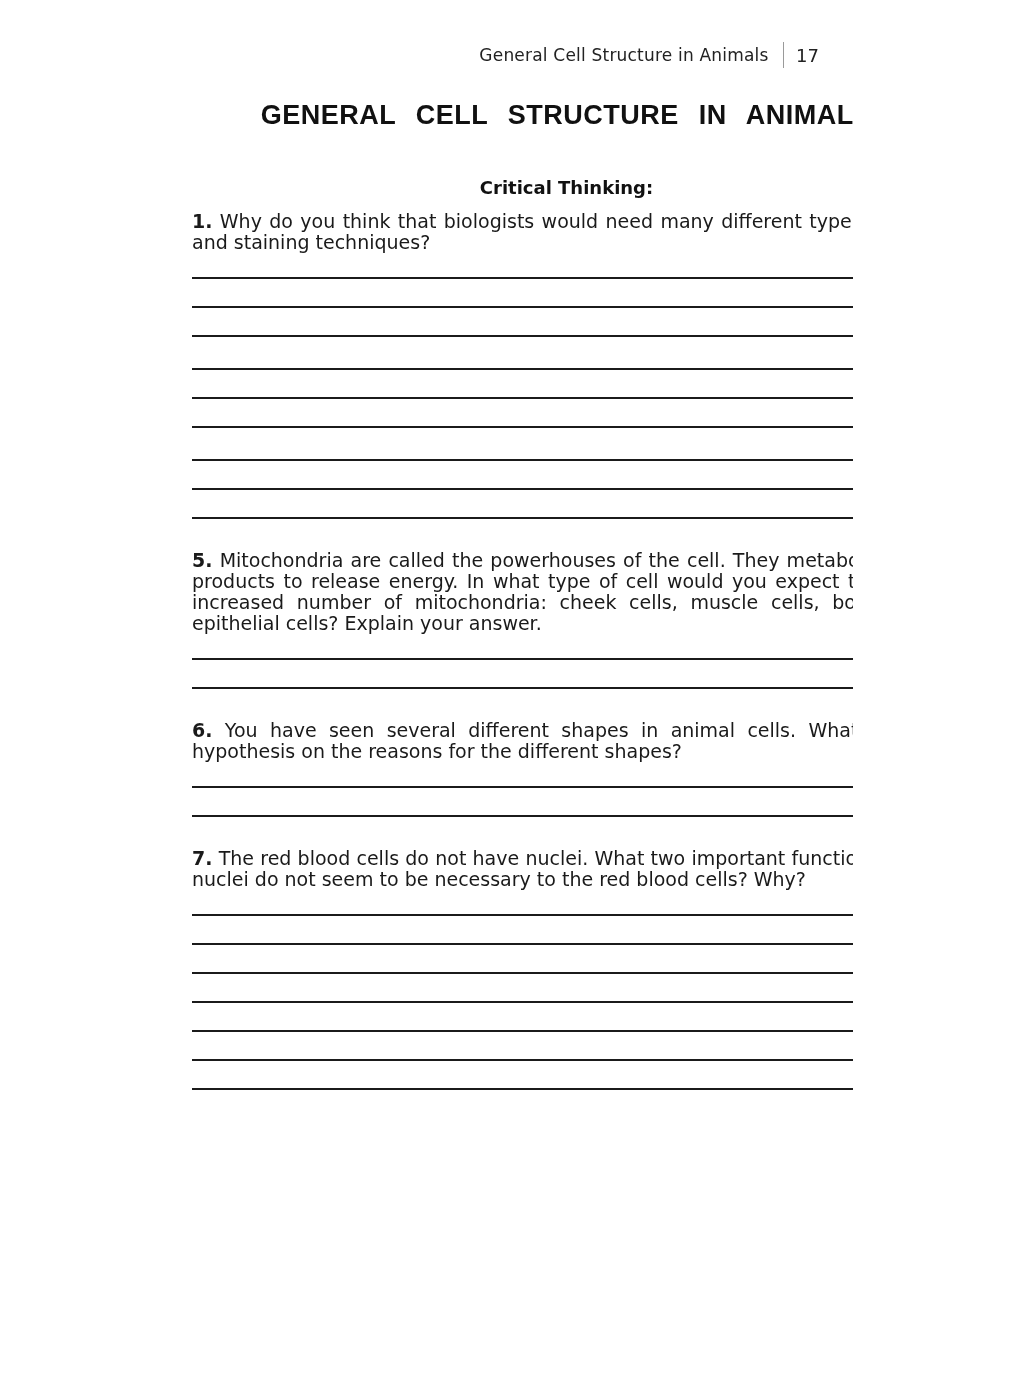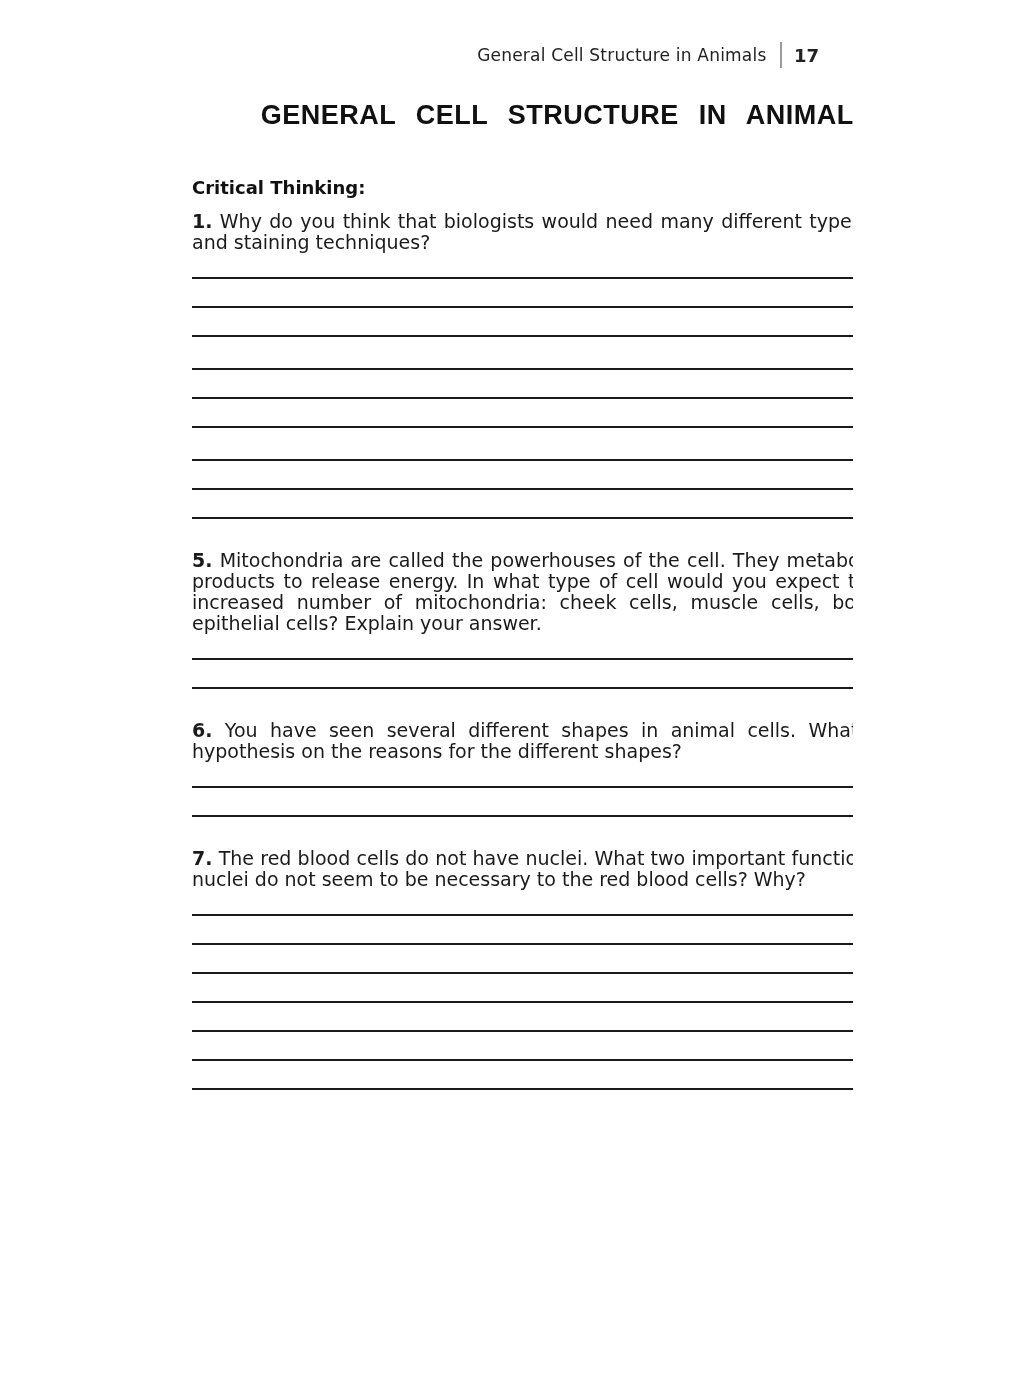--- a/index.html
+++ b/index.html
@@ -32,21 +32,21 @@
     letter-spacing: 0.2px;
   }
   .rh-divider {
     display: inline-block;
     width: 1.5px;
     height: 26px;
     background: #9a9a9a;
     margin: 0 12px 0 14px;
   }
   .rh-page {
-    font-weight: bold;
+    font-weight: normal;
     font-size: 18px;
   }
   
   .content {
     position: absolute;
     left: 192px;
     top: 0;
     width: 749px;
   }
   .title {
@@ -57,20 +57,21 @@
     letter-spacing: 0.5px;
     word-spacing: 12px;
     color: #111;
     font-family: "Liberation Sans", sans-serif;
   }
   .section-heading {
     margin: 46px 0 0 0;
     font-size: 18px;
     font-weight: bold;
     color: #111;
+    text-align: center;
   }
   .question {
     margin-top: 13px;
     margin-bottom: 31px;
   }
   .q-text {
     margin: 0;
     font-size: 19px;
     line-height: 21px;
     text-align: justify;

